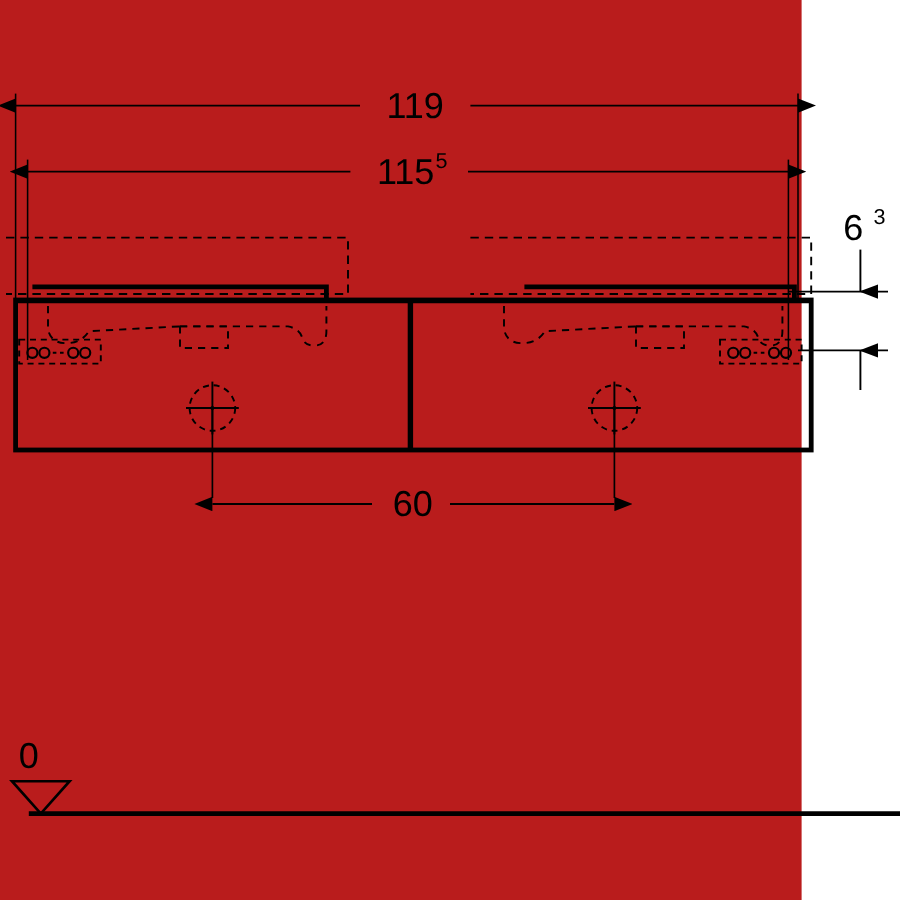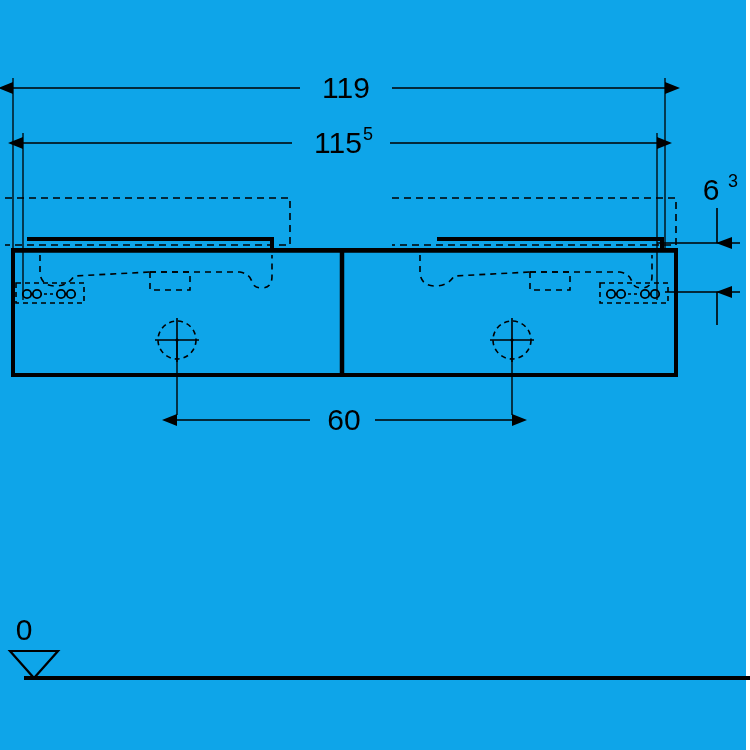--- a/index.html
+++ b/index.html
@@ -1,18 +1,18 @@
 <!DOCTYPE html>
 <html><head>
 <meta charset="utf-8">
 <title>Technical Drawing</title>
 <style>
   html,body{margin:0;padding:0;background:#ffffff;}
   body{width:750px;height:750px;font-family:"Liberation Sans",sans-serif;overflow:hidden;}
-  #stage{position:relative;width:746px;height:750px;background:#0ea5e9;}
+  #stage{position:relative;width:668px;height:750px;background:#b91c1c;}
   svg{display:block;}
   .dim-text{font-family:"Liberation Sans",sans-serif;font-size:30px;fill:#000;}
   .dim-sup{font-family:"Liberation Sans",sans-serif;font-size:18px;fill:#000;}
   .lvl-text{font-family:"Liberation Sans",sans-serif;font-size:30px;fill:#000;}
 </style>
 </head>
 <body>
 
 <div id="stage">
 <svg width="750" height="750" viewBox="0 0 750 750" xmlns="http://www.w3.org/2000/svg">

